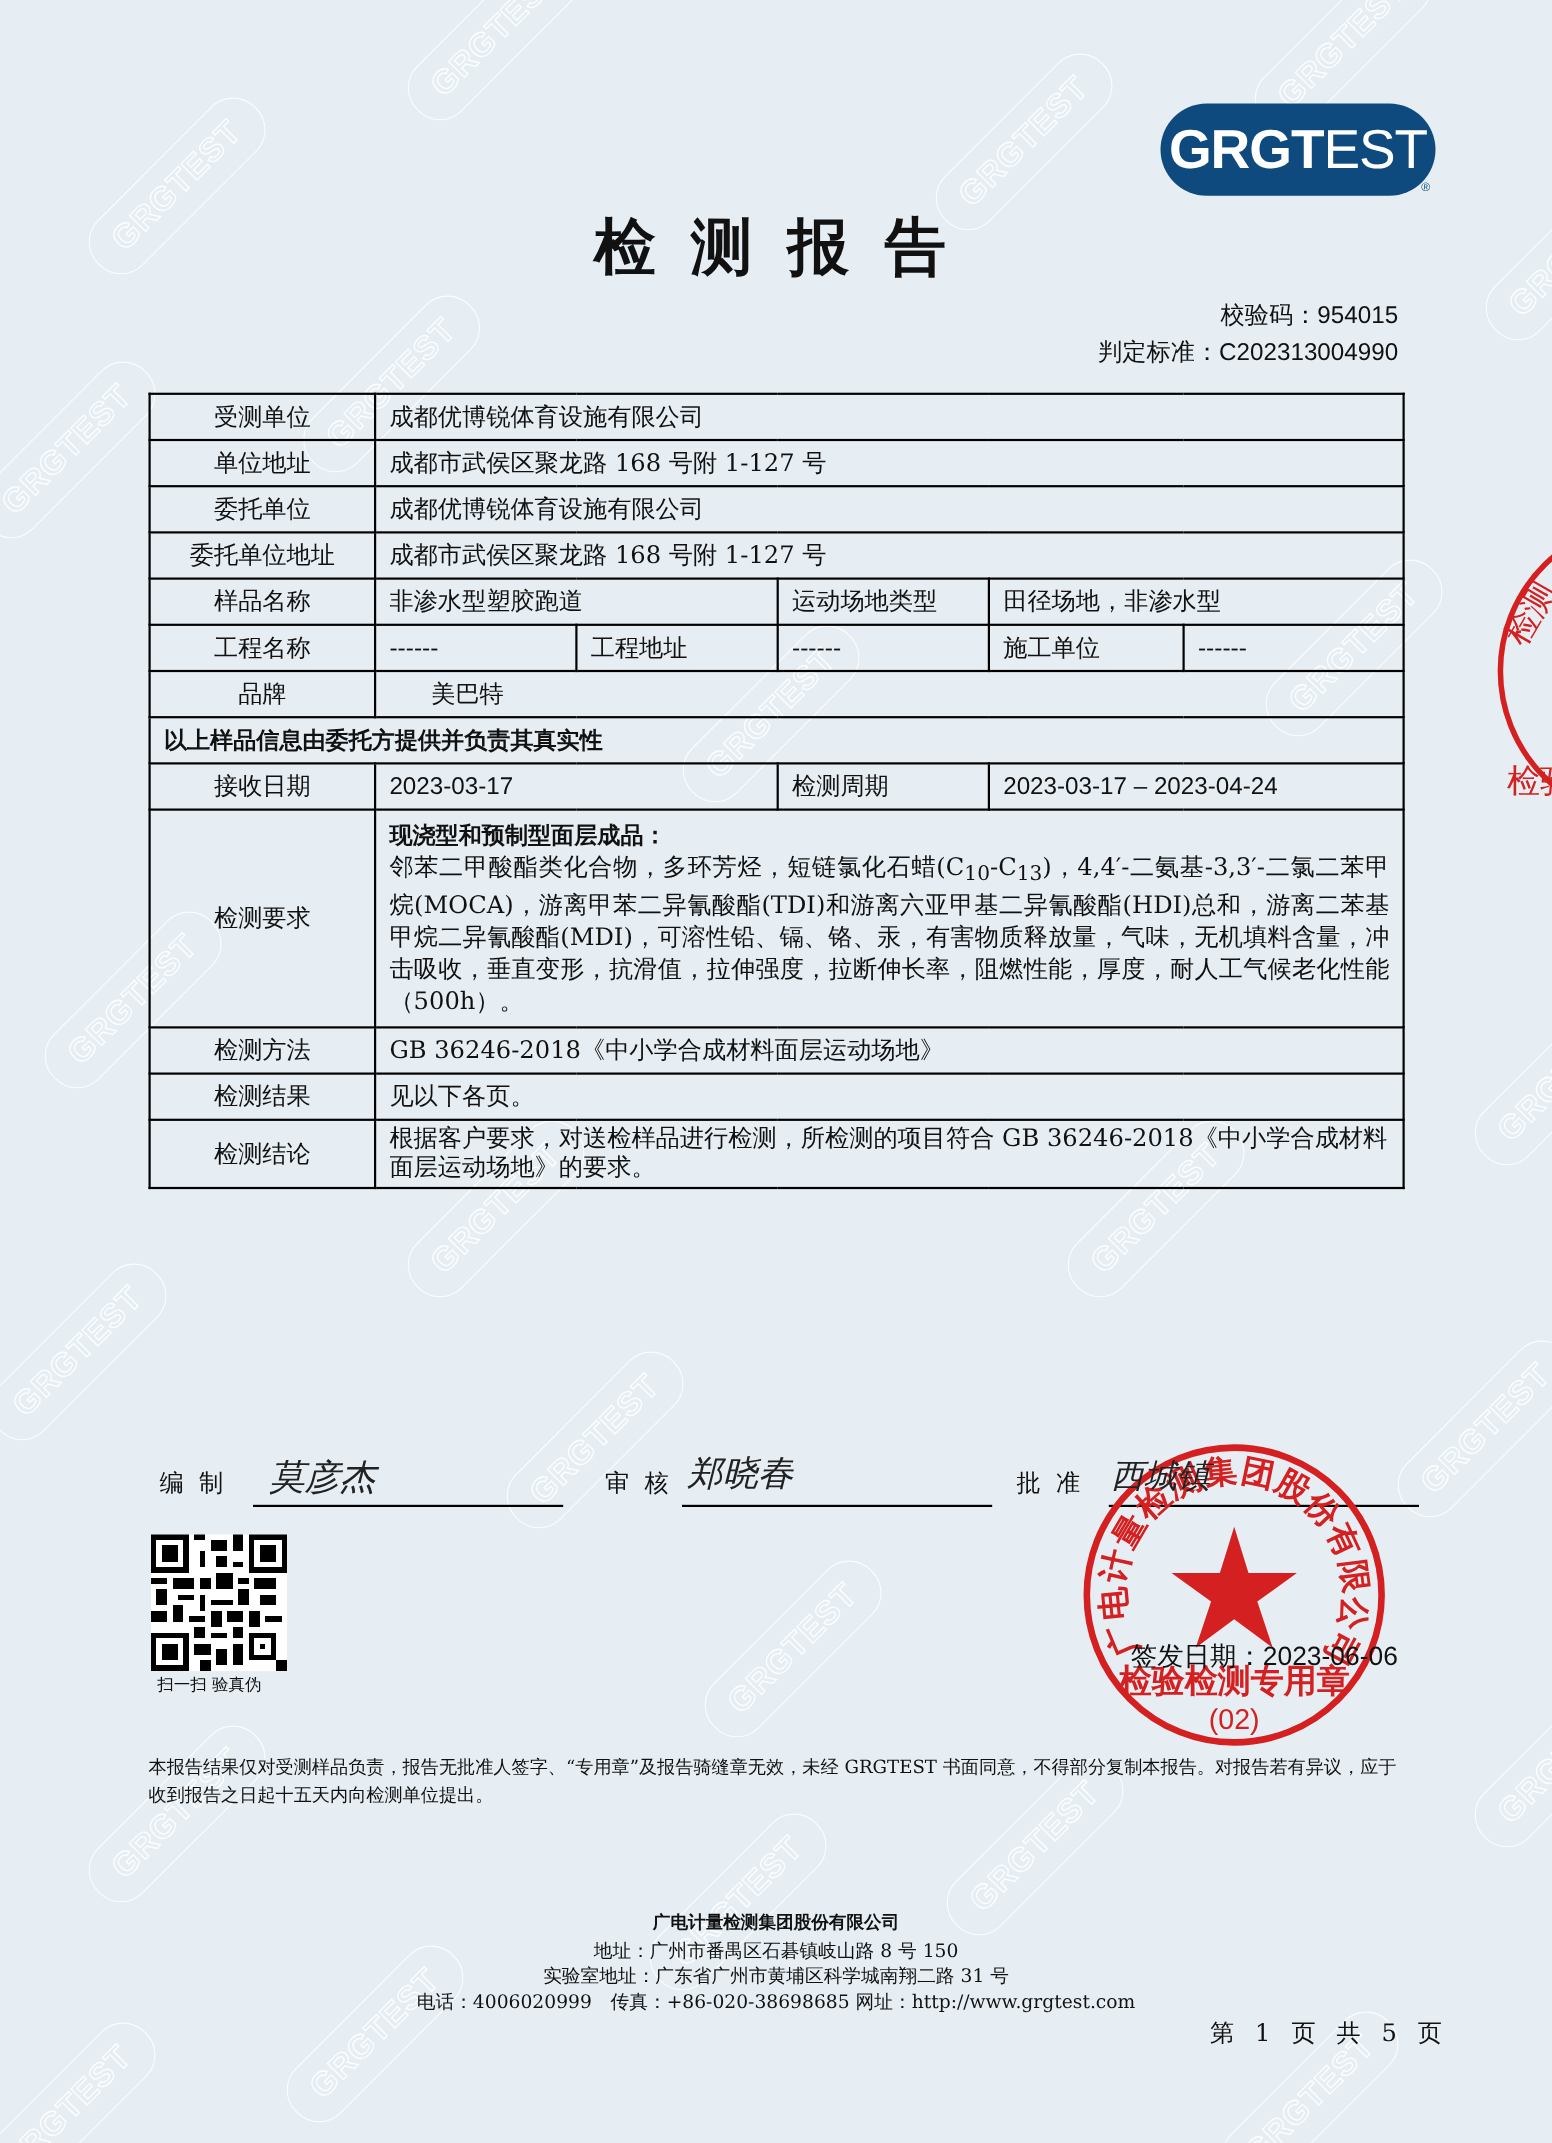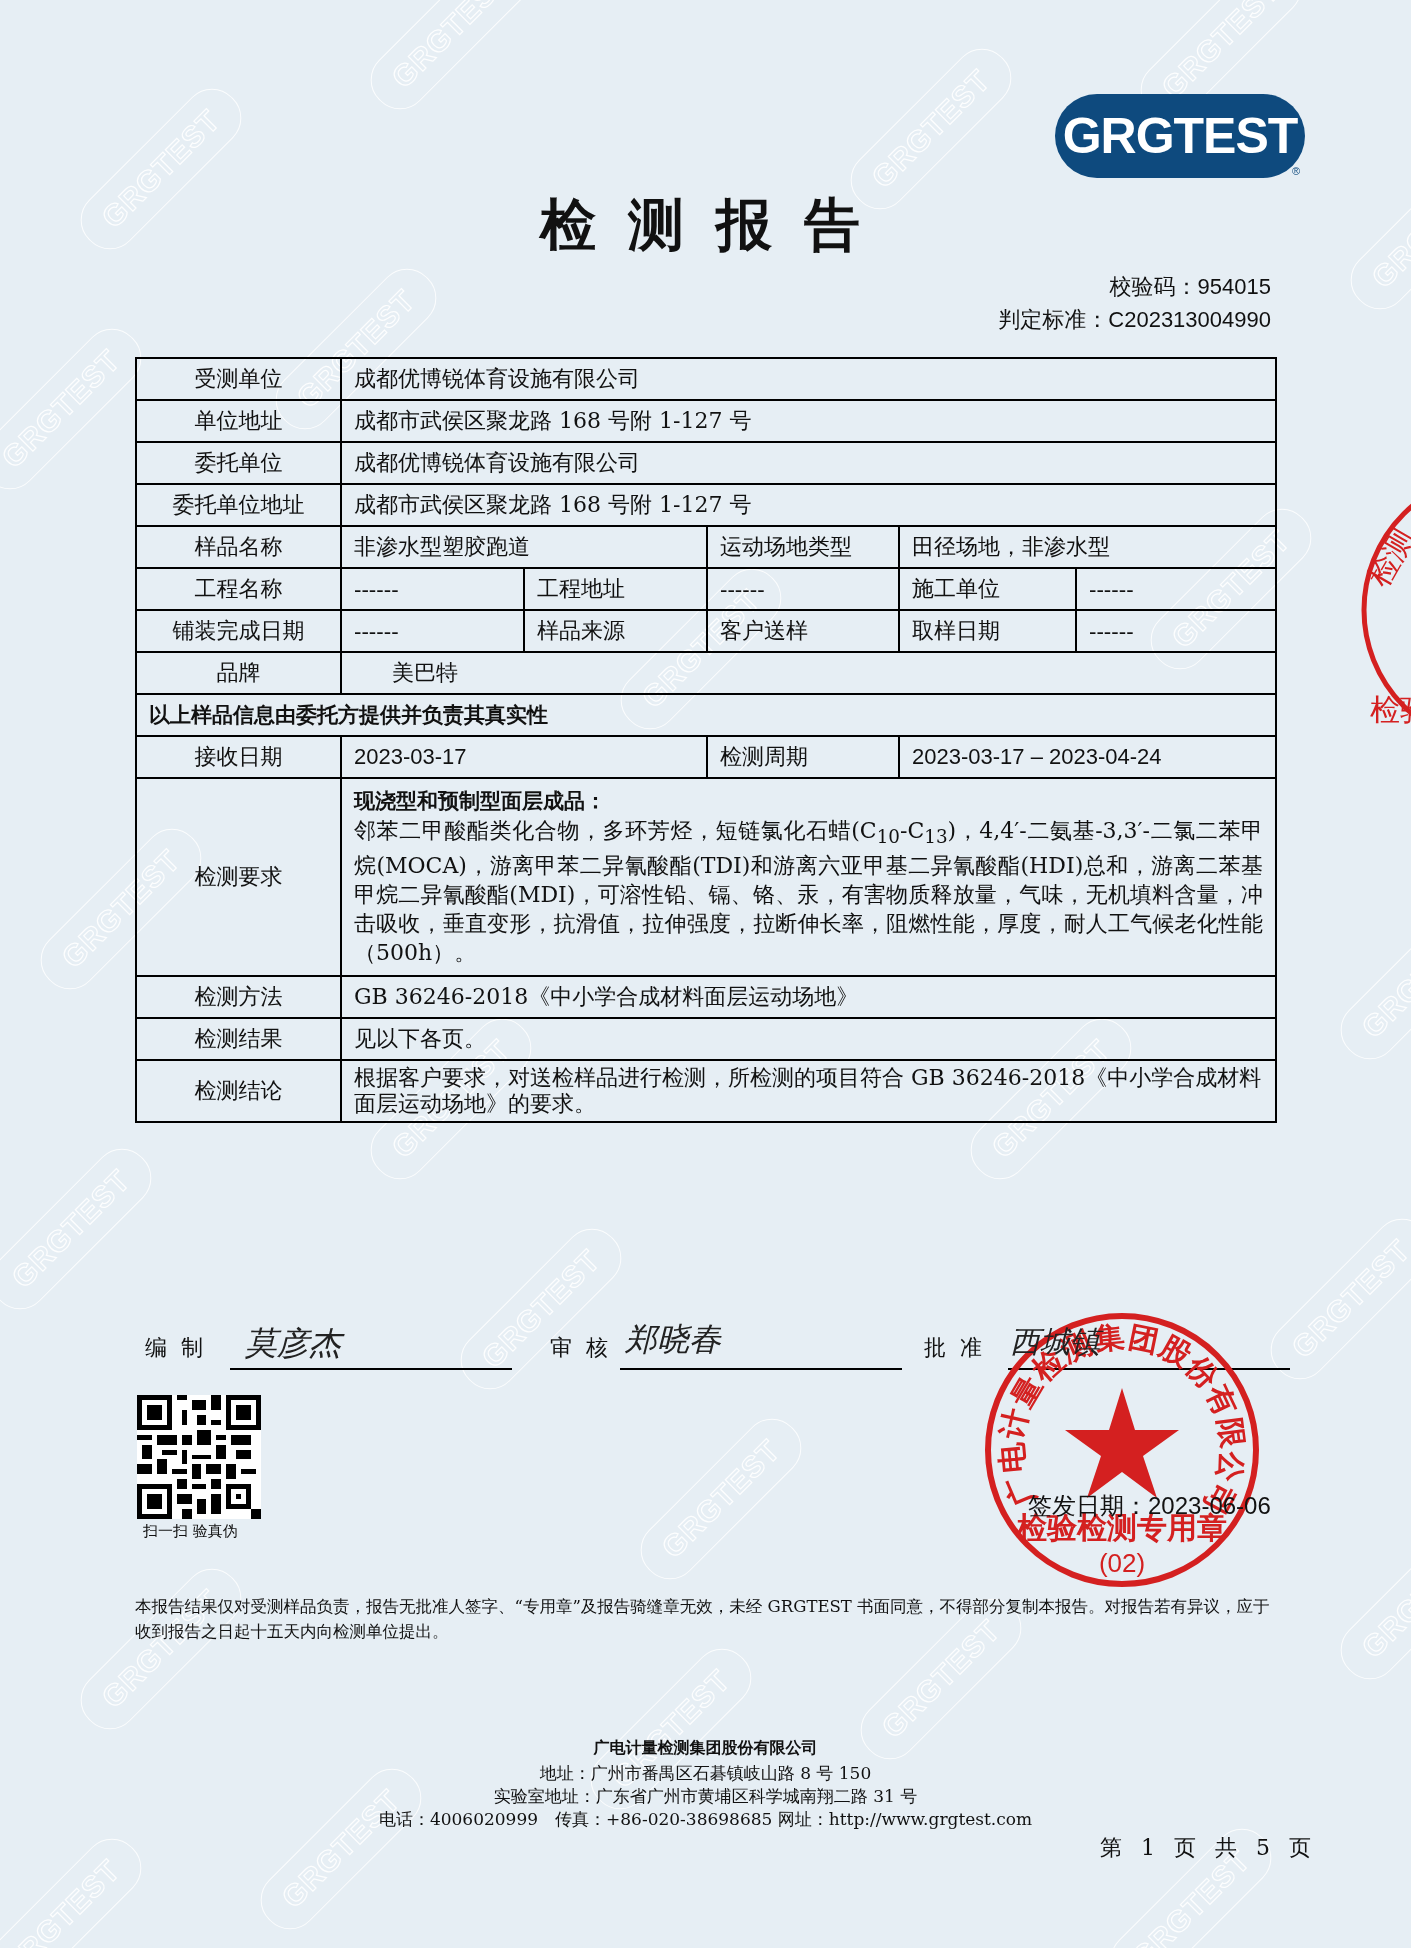--- a/index.html
+++ b/index.html
@@ -3,21 +3,21 @@
 <meta charset="utf-8">
 <style>
   html,body{margin:0;padding:0;}
   body{width:1411px;height:1948px;background:#e6eef4;position:relative;overflow:hidden;
        font-family:"DejaVu Serif","Liberation Serif",serif;color:#111;}
   .wm{position:absolute;width:200px;height:56px;border:1.5px solid rgba(255,255,255,0.85);border-radius:28px;
       transform:rotate(-45deg);color:transparent;font:bold 30px "Liberation Sans",sans-serif;
       -webkit-text-stroke:1.2px rgba(255,255,255,0.9);text-align:center;line-height:56px;letter-spacing:1px;}
   .logo{position:absolute;left:1055px;top:94px;width:250px;height:84px;background:#0e4a7e;border-radius:42px;
         color:#fff;font:bold 50px "Liberation Sans",sans-serif;text-align:center;line-height:84px;letter-spacing:-1px;}
-  .logo .thin{font-weight:bold;}
+  .logo .thin{font-weight:normal;}
   .logo-reg{position:absolute;left:1292px;top:165px;font:11px "Liberation Sans",sans-serif;color:#0e4a7e;}
   .title{position:absolute;left:540px;top:188px;font-size:56px;letter-spacing:32px;font-weight:bold;}
   .meta{position:absolute;right:140px;text-align:right;font-size:22px;}
   .meta .v{font-family:"Liberation Sans",sans-serif;}
   table.main{position:absolute;left:135px;top:357px;width:1140px;border-collapse:collapse;table-layout:fixed;font-size:22px;}
   table.main td{border:2.5px solid #000;height:40px;padding:0 12px;vertical-align:middle;}
   td.lbl{text-align:center;}
   td.c{}
   .num{font-family:"Liberation Sans",sans-serif;}
   td.bold{font-weight:bold;font-family:"DejaVu Sans","Liberation Sans",sans-serif;font-size:21px;}
@@ -111,28 +111,20 @@
     <td colspan="2" class="c">非渗水型塑胶跑道</td>
     <td class="c">运动场地类型</td>
     <td colspan="2" class="c">田径场地，非渗水型</td>
   </tr>
   <tr>
     <td class="lbl">工程名称</td>
     <td class="c">------</td>
     <td class="c">工程地址</td>
     <td class="c">------</td>
     <td class="c">施工单位</td>
-    <td class="c">------</td>
-  </tr>
-  <tr>
-    <td class="lbl">铺装完成日期</td>
-    <td class="c">------</td>
-    <td class="c">样品来源</td>
-    <td class="c">客户送样</td>
-    <td class="c">取样日期</td>
     <td class="c">------</td>
   </tr>
   <tr>
     <td class="lbl">品牌</td>
     <td colspan="5" style="padding-left:50px;">美巴特</td>
   </tr>
   <tr>
     <td colspan="6" class="bold">以上样品信息由委托方提供并负责其真实性</td>
   </tr>
   <tr>

